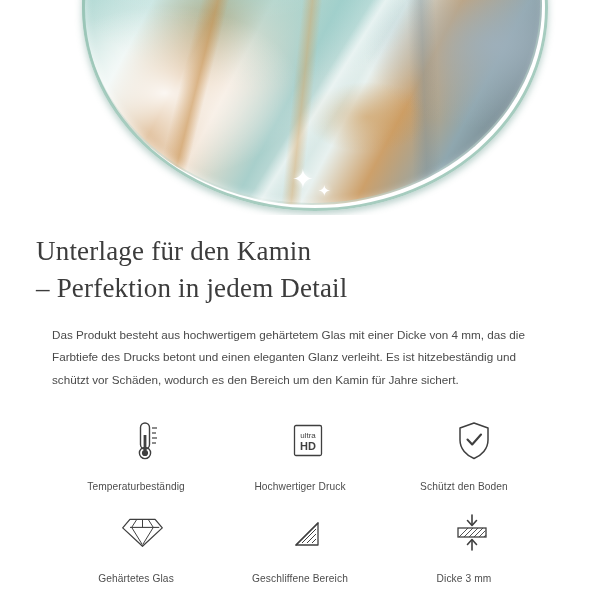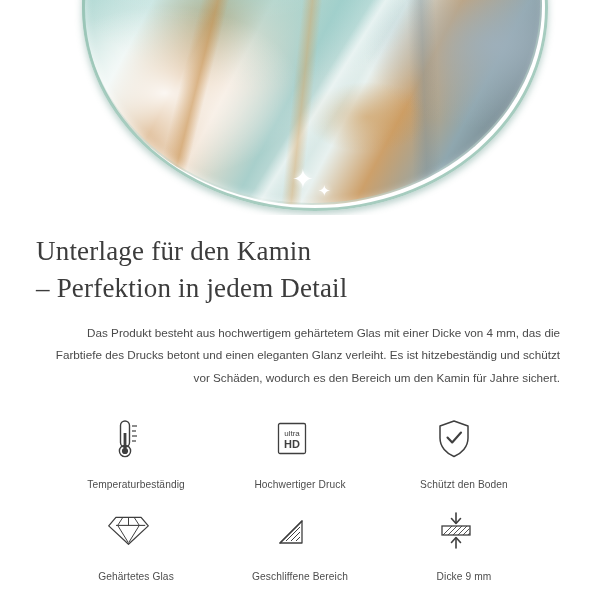--- a/index.html
+++ b/index.html
@@ -108,23 +108,22 @@
     font-weight: 400;
     margin: 0 0 14px 0;
     letter-spacing: 0.2px;
   }
   .headline .l2 { display: block; }
   .body-copy {
     font-family: "Liberation Sans", sans-serif;
     font-size: 11.7px;
     line-height: 1.95;
     color: #4a4a4a;
-    margin: 4px;
+    margin: 16px;
     max-width: 530px;
-    text-align: right;
   }
 
   
   .features {
     margin-top: 26px;
     display: grid;
     grid-template-columns: repeat(3, 1fr);
     row-gap: 18px;
     padding: 0 18px;
   }
@@ -132,21 +131,21 @@
     display: flex;
     flex-direction: column;
     align-items: center;
     justify-content: flex-start;
   }
   .feature-icon {
     height: 46px;
     width: 60px;
     display: flex;
     align-items: center;
-    justify-content: flex-start;
+    justify-content: flex-end;
   }
   .feature-label {
     margin-top: 17px;
     font-size: 10.2px;
     color: #4d4d4d;
     text-align: center;
     letter-spacing: 0.1px;
   }
   svg { display: block; }
 </style>
@@ -241,18 +240,18 @@
         <div class="feature-icon">
           <svg width="44" height="44" viewBox="0 0 44 44">
             <path d="M22 4 V13" stroke="#3f3f3f" stroke-width="1.6" stroke-linecap="round"></path>
             <path d="M17.5 9.5 L22 14.5 L26.5 9.5" fill="none" stroke="#3f3f3f" stroke-width="1.6" stroke-linecap="round" stroke-linejoin="round"></path>
             <rect x="8" y="17" width="28" height="9" fill="none" stroke="#3f3f3f" stroke-width="1.3"></rect>
             <path d="M9 26 L18 17 M14 26 L23 17 M19 26 L28 17 M24 26 L33 17 M29 26 L35.5 19.5 M34 26 L35.8 24" stroke="#3f3f3f" stroke-width="0.9"></path>
             <path d="M22 39 V30" stroke="#3f3f3f" stroke-width="1.6" stroke-linecap="round"></path>
             <path d="M17.5 33.5 L22 28.5 L26.5 33.5" fill="none" stroke="#3f3f3f" stroke-width="1.6" stroke-linecap="round" stroke-linejoin="round"></path>
           </svg>
         </div>
-        <div class="feature-label">Dicke 9 mm</div>
+        <div class="feature-label">Dicke 3 mm</div>
       </div>
 
     </div>
   </div>
 </div>
 
 </body></html>

